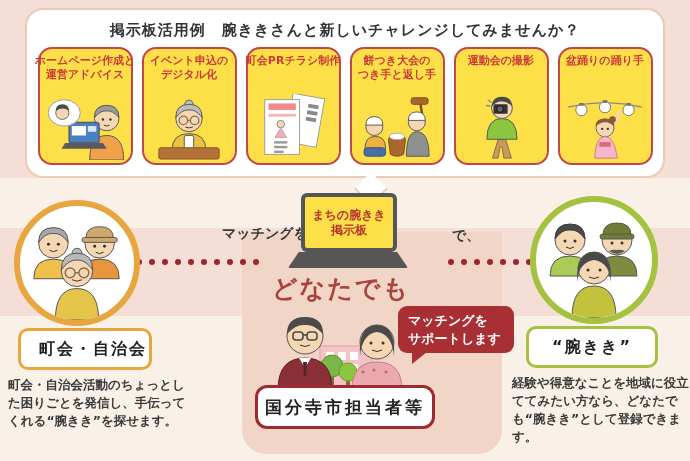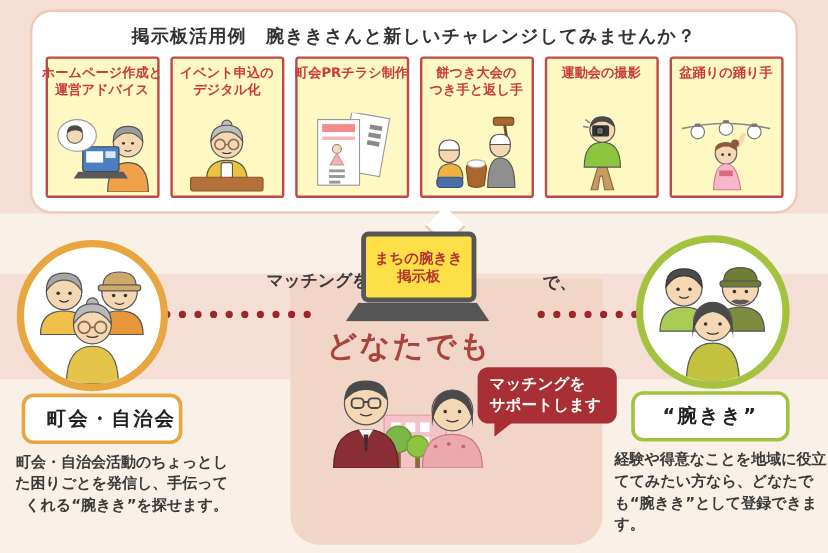--- a/index.html
+++ b/index.html
@@ -9,21 +9,21 @@
   
   .top-bg{position:absolute;left:0;top:0;width:690px;height:178px;background:#f4ded5;}
   .band{position:absolute;left:0;top:228px;width:690px;height:88px;background:#f4ded5;}
   .column{position:absolute;left:242px;top:232px;width:260px;height:222px;background:#f1d5c7;border-radius:0 0 24px 24px;}
 
   
   .top-box{position:absolute;left:25px;top:8px;width:640px;height:170px;background:#fff;border:2px solid #ecc9b8;border-radius:18px;box-sizing:border-box;}
   .notch{position:absolute;left:332px;top:167px;width:22px;height:22px;background:#fff;transform:rotate(45deg);border-right:2px solid #ecc9b8;border-bottom:2px solid #ecc9b8;}
   .title{margin-top:11px;text-align:center;font-size:15px;font-weight:bold;color:#333;letter-spacing:1px;}
   .cards{display:flex;justify-content:center;gap:9px;margin-top:7px;}
-  .card{width:95px;height:118px;background:#fef9c3;border:2px solid #c24848;border-radius:3px;box-sizing:border-box;display:flex;flex-direction:column;align-items:center;}
+  .card{width:95px;height:118px;background:#fde047;border:2px solid #c24848;border-radius:14px;box-sizing:border-box;display:flex;flex-direction:column;align-items:center;}
   .card-label{margin-top:5px;text-align:center;font-size:11px;font-weight:bold;color:#cb3a3a;line-height:1.3;white-space:nowrap;}
   .card-art{flex:1;display:flex;align-items:flex-end;justify-content:center;padding-bottom:3px;}
 
   
   .web-prefix{position:absolute;left:222px;top:225px;font-size:14px;font-weight:bold;color:#3a3a3a;}
   .web-suffix{position:absolute;left:452px;top:227px;font-size:14px;font-weight:bold;color:#3a3a3a;}
   .laptop-screen{position:absolute;left:301px;top:193px;width:96px;height:59px;background:#565656;border-radius:6px;box-sizing:border-box;padding:4px;}
   .laptop-screen .inner{width:100%;height:100%;background:#fde047;border-radius:2px;display:flex;flex-direction:column;align-items:center;justify-content:center;}
   .screen-line{font-size:12px;font-weight:bold;color:#b5342e;line-height:1.2;}
   .laptop-base{position:absolute;left:288px;top:252px;width:120px;height:16px;background:#565656;clip-path:polygon(9% 0,91% 0,100% 100%,0 100%);border-radius:2px;}
@@ -36,21 +36,21 @@
   
   .group-circle{position:absolute;background:#fff;border-radius:50%;box-sizing:border-box;overflow:hidden;}
   .circle-left{left:14px;top:200px;width:126px;height:126px;border:6px solid #e7a63f;}
   .circle-right{left:530px;top:196px;width:128px;height:128px;border:6px solid #a4c23f;}
 
   .group-label{position:absolute;background:#fff;border-radius:10px;box-sizing:border-box;display:flex;align-items:center;justify-content:center;font-size:16px;font-weight:bold;color:#222;letter-spacing:2px;z-index:5;}
   .label-left{left:18px;top:328px;width:134px;height:42px;border:3px solid #e7a63f;padding-left:16px;}
   .label-right{left:526px;top:326px;width:132px;height:42px;border:3px solid #a4c23f;}
 
   .desc{position:absolute;font-size:12.5px;font-weight:bold;color:#3a3a3a;line-height:1.45;z-index:5;}
-  .desc-left{left:8px;top:376px;width:182px;text-align:right;}
+  .desc-left{left:8px;top:376px;width:182px;}
   .desc-right{left:512px;top:374px;width:178px;}
 
   
   .center-scene{position:absolute;left:262px;top:306px;width:216px;height:84px;z-index:1;}
   .bubble{position:absolute;left:398px;top:306px;width:116px;height:47px;background:#a82f33;border-radius:9px;color:#fff;font-size:13px;font-weight:bold;line-height:1.35;display:flex;flex-direction:column;justify-content:center;padding-left:10px;box-sizing:border-box;z-index:3;}
   .bubble:after{content:"";position:absolute;left:14px;bottom:-11px;width:0;height:0;border-style:solid;border-width:12px 15px 0 0;border-color:#a82f33 transparent transparent transparent;}
   .center-label{position:absolute;left:255px;top:385px;width:180px;height:44px;background:#fff;border:3px solid #9e2b30;border-radius:12px;box-sizing:border-box;display:flex;align-items:center;justify-content:center;font-size:17px;font-weight:bold;color:#222;letter-spacing:3px;z-index:5;}
 </style>
 </head>
 <body>
@@ -323,14 +323,15 @@
       <path d="M98,50 Q96,19 115,19 Q134,19 132,50 Q130,28 115,26 Q100,28 98,50 Z" fill="#4a4a4a"></path>
       <circle cx="109" cy="37" r="1.5" fill="#333"></circle>
         <circle cx="121" cy="37" r="1.5" fill="#333"></circle>
       <path d="M110,44 Q115,47 120,44" fill="none" stroke="#333"></path>
     </svg>
   </div>
   <div class="bubble">
     <div>マッチングを</div>
     <div>サポートします</div>
   </div>
+  <div class="center-label">国分寺市担当者等</div>
 
 </div>
 
 </body></html>

